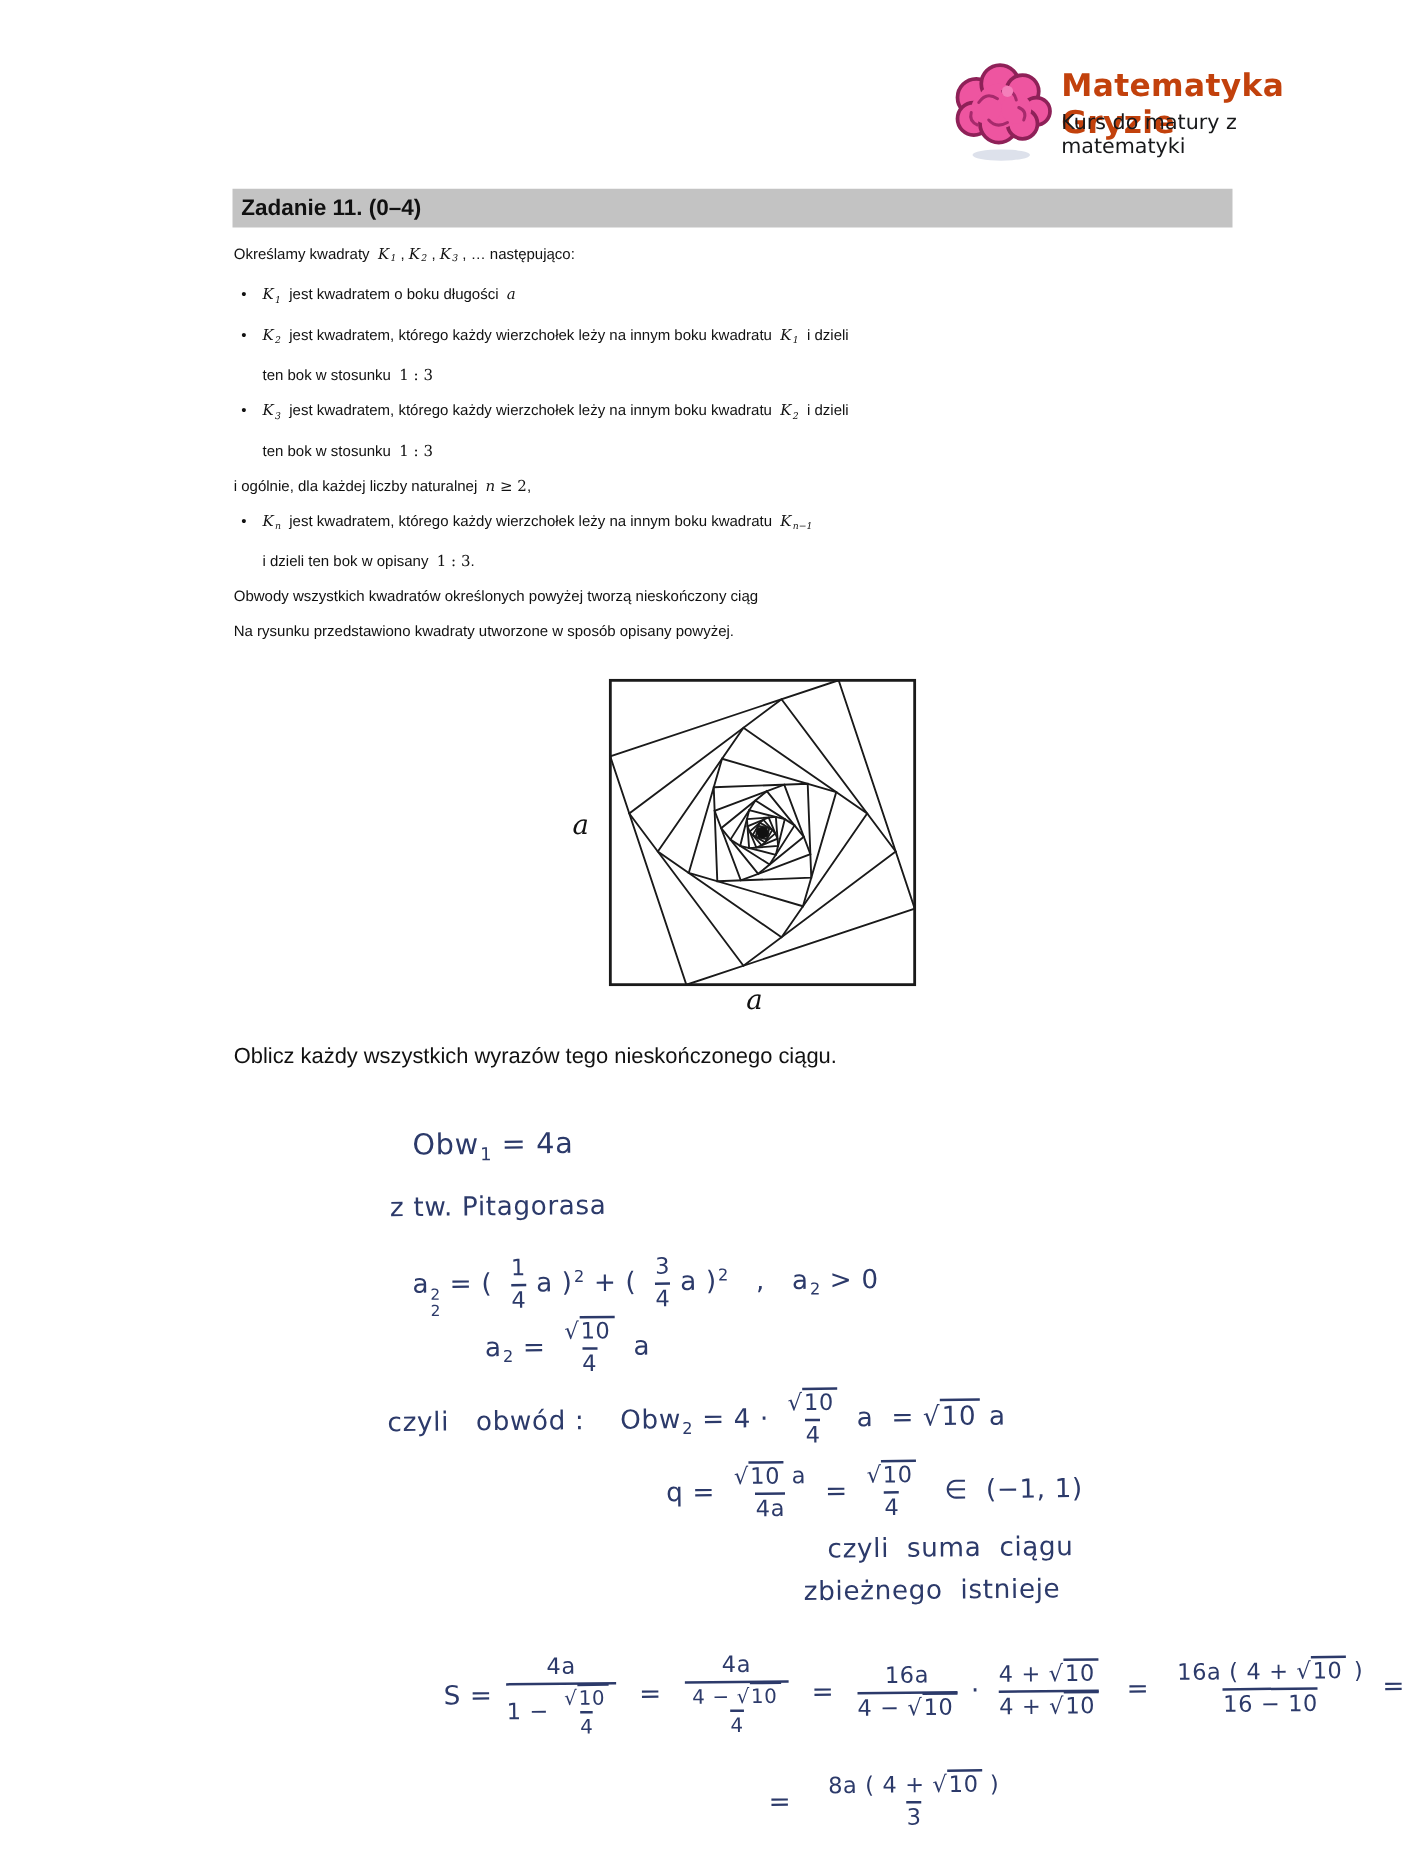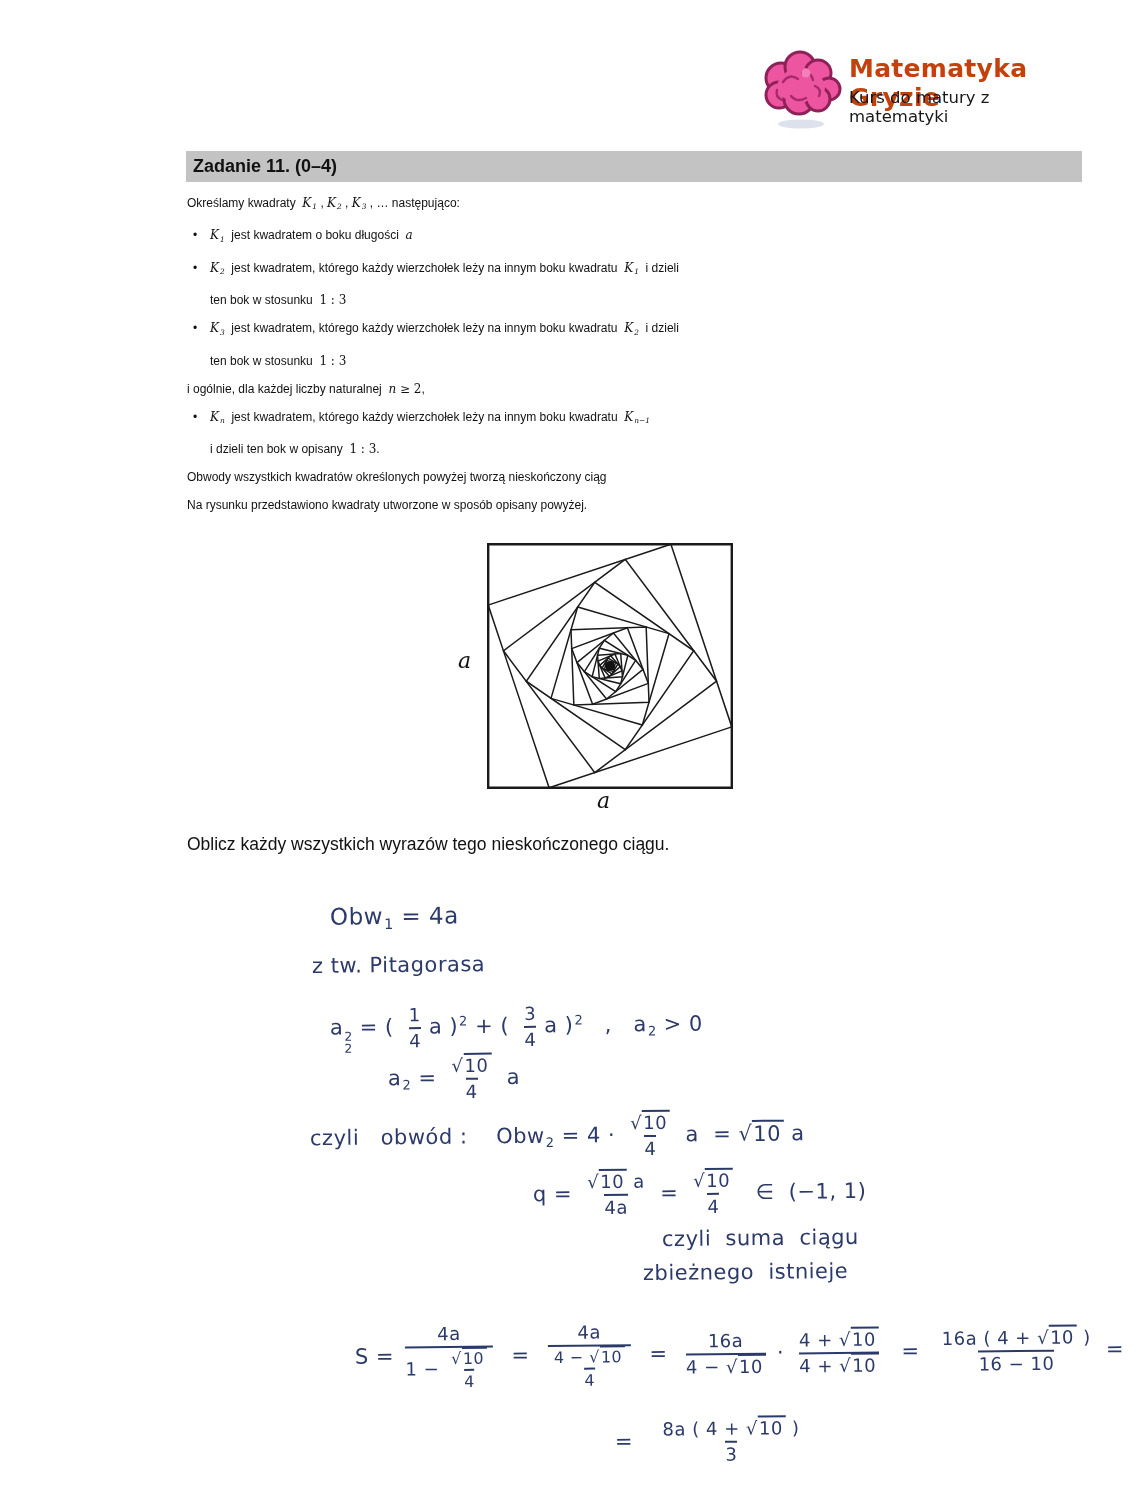--- a/index.html
+++ b/index.html
@@ -6,21 +6,21 @@
   .page{position:relative;width:1136px;height:1500px;background:#fff;overflow:hidden;
         font-family:"Liberation Sans",sans-serif;color:#111;}
   
   .logo{position:absolute;left:755px;top:42px;width:330px;height:90px;}
   .logo svg{position:absolute;left:0;top:2px;}
   .logo-title{position:absolute;left:94px;top:12px;font-family:"DejaVu Sans",sans-serif;
               font-weight:bold;font-size:25px;color:#c2410c;letter-spacing:.3px;}
   .logo-sub{position:absolute;left:94px;top:46px;font-family:"DejaVu Sans",sans-serif;
             font-size:16.5px;color:#17181a;}
   
-  .task-header{position:absolute;left:186px;top:151px;width:896px;height:31px;background:#c3c3c3;
+  .task-header{position:absolute;left:186px;top:151px;width:800px;height:31px;background:#c3c3c3;
                font-size:18px;font-weight:bold;line-height:31px;padding-left:7px;box-sizing:border-box;}
   
   .task-body{position:absolute;left:187px;top:189px;width:808px;font-size:12px;line-height:28px;}
   .tline{position:relative;white-space:pre;}
   .tline.ind{padding-left:23px;}
   .bullet{position:absolute;left:6px;top:0;}
   .m{font-family:"DejaVu Serif",serif;font-style:italic;}
   .mn{font-family:"DejaVu Serif",serif;}
   .sub{font-size:62%;vertical-align:-0.32em;margin-left:1px;}
   .sup{font-size:62%;vertical-align:0.55em;margin-left:1px;}

